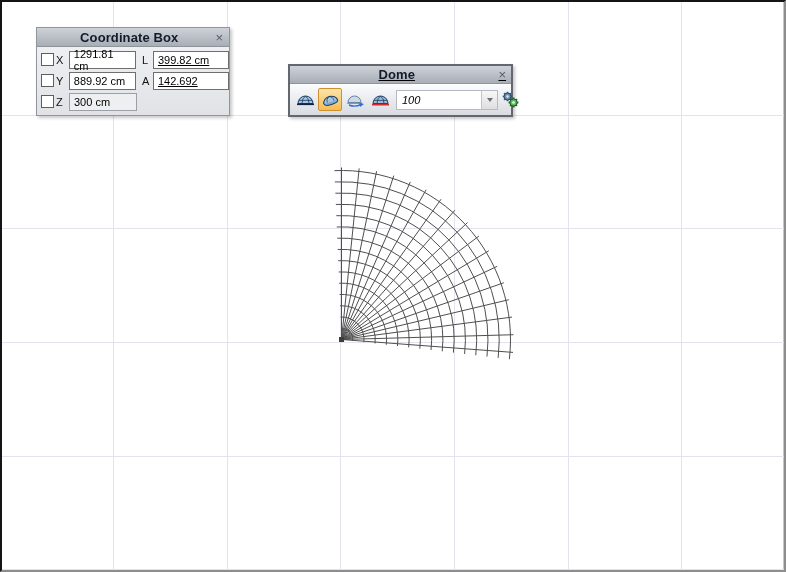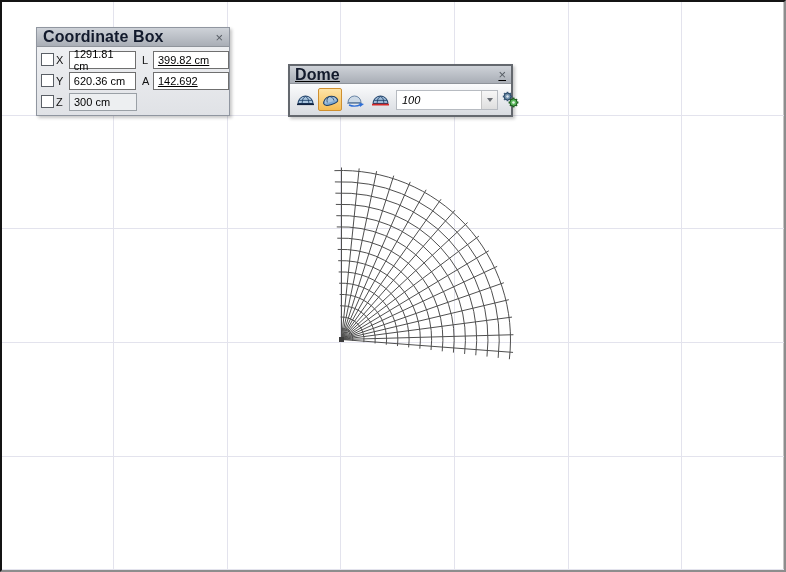--- a/index.html
+++ b/index.html
@@ -10,21 +10,21 @@
     background:#fff;overflow:hidden;box-shadow:inset -1px -1px 0 #c6c6c6;}
   .layer{position:absolute;left:0;top:0;width:782px;height:568px;}
   .gridline{position:absolute;background:#e3e3ed;}
   .gridline.v{width:1px;top:0;bottom:0;}
   .gridline.h{height:1px;left:0;right:0;}
 
   .palette{position:absolute;box-shadow:2px 2px 3px rgba(0,0,0,0.22);box-sizing:border-box;}
   .titlebar{display:flex;align-items:center;height:18px;
     background:linear-gradient(#ced2d8,#a9aeb6);border-bottom:1px solid #8f949b;
     padding:0 6px;}
-  .titlebar .title{font-weight:bold;font-size:16px;color:#121a2c;flex:1;letter-spacing:0.1px;}
+  .titlebar .title{font-weight:bold;font-size:13px;color:#121a2c;flex:1;letter-spacing:0.1px;text-align:center;}
   .close{color:#565c64;font-size:13px;line-height:13px;font-weight:normal;}
 
   
   #coordbox{left:34px;top:25px;width:194px;border:1px solid #9096a0;
     background:linear-gradient(#f2f3f5,#e0e2e6);}
   #coordbox .rows{padding:2px 0 3px 4px;}
   .crow{display:flex;align-items:center;height:21px;}
   .cb{width:11px;height:11px;border:1px solid #5a5f66;background:#fff;margin-right:2px;flex:none;}
   .axis{width:13px;font-size:11px;color:#111;}
   .field{height:16px;border:1px solid #6f6f6f;background:#fff;font-size:11px;color:#000;
@@ -115,21 +115,21 @@
       <div class="crow">
         <span class="cb"></span>
         <span class="axis">X</span>
         <span class="field f1">1291.81 cm</span>
         <span class="lab2">L</span>
         <span class="field f2">399.82 cm</span>
       </div>
       <div class="crow">
         <span class="cb"></span>
         <span class="axis">Y</span>
-        <span class="field f1">620.36 cm</span>
+        <span class="field f1">889.92 cm</span>
         <span class="lab2">A</span>
         <span class="field f2">142.692</span>
       </div>
       <div class="crow">
         <span class="cb"></span>
         <span class="axis">Z</span>
         <span class="field f1 gray">300 cm</span>
       </div>
     </div>
   </div>

